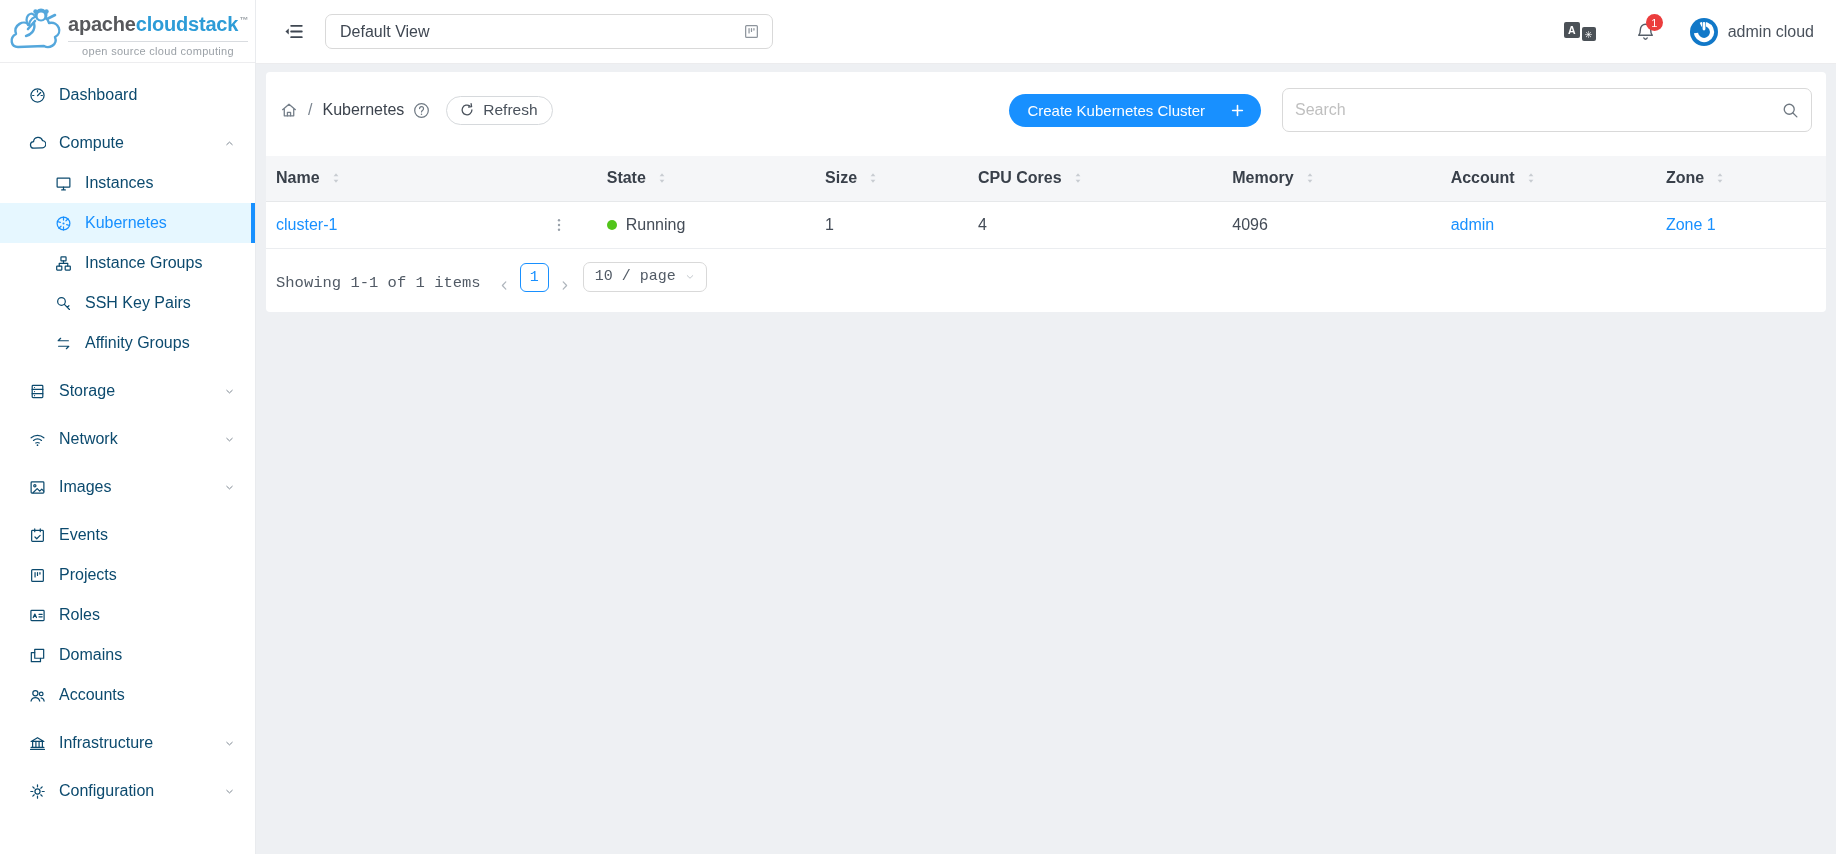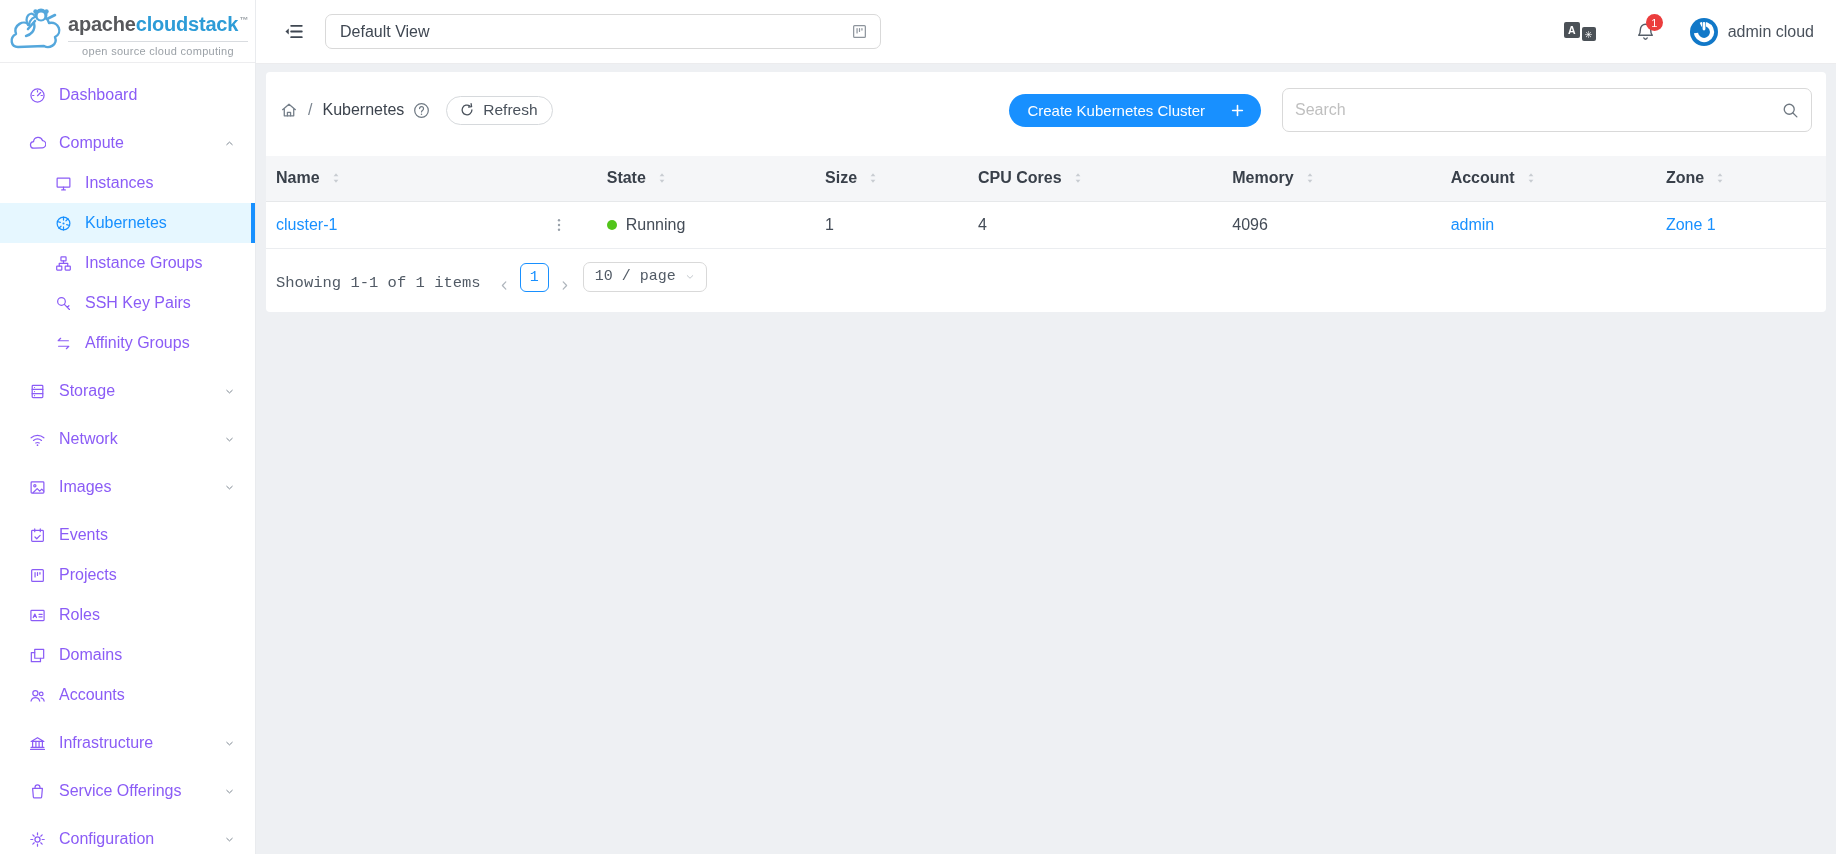--- a/index.html
+++ b/index.html
@@ -15,33 +15,33 @@
   .logo-text { display:flex; flex-direction:column; }
   .wordmark { font-size:20px; font-weight:700; letter-spacing:-0.2px; line-height:30px;
               border-bottom:1px solid #d9dce0; padding-bottom:2px; white-space:nowrap; }
   .wordmark .w1 { color:#57585c; }
   .wordmark .w2 { color:#2d9cd7; }
   .wordmark .tm { font-size:9px; color:#9aa0a6; vertical-align:super; margin-left:1px; }
   .tagline { font-size:11px; color:#9ba1a7; letter-spacing:0.3px; text-align:center; padding-top:3px; }
 
   .menu { list-style:none; padding-top:12px; }
   .menu-item { height:40px; display:flex; align-items:center; padding-left:28px; gap:13px;
-               color:#8b5cf6; font-size:16px; cursor:pointer; position:relative; }
+               color:#0c4a6e; font-size:16px; cursor:pointer; position:relative; }
   .menu-item.spaced { margin-top:8px; }
   .menu-item.sub { padding-left:54px; }
   .menu-item .mi-icon { width:18px; height:18px; display:flex; align-items:center; justify-content:center; flex:none; }
   .menu-item .chev { margin-left:auto; margin-right:20px; color:#78828d; display:flex; }
   .menu-item.selected { background:var(--selected-bg,#e6f7ff); color:var(--primary,#1890ff);
                         box-shadow:inset -4px 0 0 var(--primary,#1890ff); }
 
   
   .topbar { position:absolute; left:256px; right:0; top:0; height:64px; background:#fff;
             border-bottom:1px solid #ececee; display:flex; align-items:center; padding:0 22px 0 28px; z-index:2; }
   .fold { color:#3f4752; margin-right:22px; display:flex; cursor:pointer; }
-  .view-select { width:556px; height:35px; border:1px solid #d9d9d9; border-radius:7px; background:#fff;
+  .view-select { width:448px; height:35px; border:1px solid #d9d9d9; border-radius:7px; background:#fff;
                  display:flex; align-items:center; padding:0 12px 0 14px; color:#3f4752; font-size:16px; cursor:pointer; }
   .view-value { flex:1; }
   .proj-ico { color:#8d949c; display:flex; }
   .top-right { margin-left:auto; display:flex; align-items:center; }
   .translate { display:flex; align-items:flex-start; cursor:pointer; }
   .tr-a { width:16px; height:16px; background:#4b5157; color:#fff; font-size:10.5px; font-weight:700;
           border-radius:2px; display:grid; place-items:center; }
   .tr-b { width:14px; height:14px; background:#4b5157; color:#fff; font-size:9.5px;
           border-radius:2px; display:grid; place-items:center; margin-left:2px; margin-top:5px; }
   .bell-wrap { position:relative; margin-left:40px; color:#555e68; display:flex; cursor:pointer; }
@@ -283,34 +283,20 @@
           <span>Accounts</span>
         </li>
         <li class="menu-item spaced">
           <span class="mi-icon">
             <svg width="17" height="17" viewBox="0 0 16 16" fill="none" stroke="currentColor" stroke-width="1.15" stroke-linecap="round" stroke-linejoin="round">
               <path d="M2 6.1L8 2.5l6 3.6z"></path>
               <path d="M3.4 6.1v5.6M6.5 6.1v5.6M9.5 6.1v5.6M12.6 6.1v5.6M2 11.7h12M1.5 13.6h13"></path>
             </svg>
           </span>
           <span>Infrastructure</span>
-          <span class="chev">
-            <svg width="11" height="11" viewBox="0 0 16 16" fill="none" stroke="currentColor" stroke-width="1.4" stroke-linecap="round" stroke-linejoin="round">
-              <path d="M4 6.3l4 3.7 4-3.7"></path>
-            </svg>
-          </span>
-        </li>
-        <li class="menu-item spaced">
-          <span class="mi-icon">
-            <svg width="17" height="17" viewBox="0 0 16 16" fill="none" stroke="currentColor" stroke-width="1.15" stroke-linecap="round" stroke-linejoin="round">
-              <path d="M3.4 5.1h9.2l-.7 8.1a1 1 0 0 1-1 .9H5.1a1 1 0 0 1-1-.9z"></path>
-              <path d="M5.7 5V4.1a2.3 2.3 0 0 1 4.6 0V5"></path>
-            </svg>
-          </span>
-          <span>Service Offerings</span>
           <span class="chev">
             <svg width="11" height="11" viewBox="0 0 16 16" fill="none" stroke="currentColor" stroke-width="1.4" stroke-linecap="round" stroke-linejoin="round">
               <path d="M4 6.3l4 3.7 4-3.7"></path>
             </svg>
           </span>
         </li>
         <li class="menu-item spaced">
           <span class="mi-icon">
             <svg width="17" height="17" viewBox="0 0 16 16" fill="none" stroke="currentColor" stroke-width="1.15" stroke-linecap="round" stroke-linejoin="round">
               <circle cx="8" cy="8" r="2.4"></circle>

